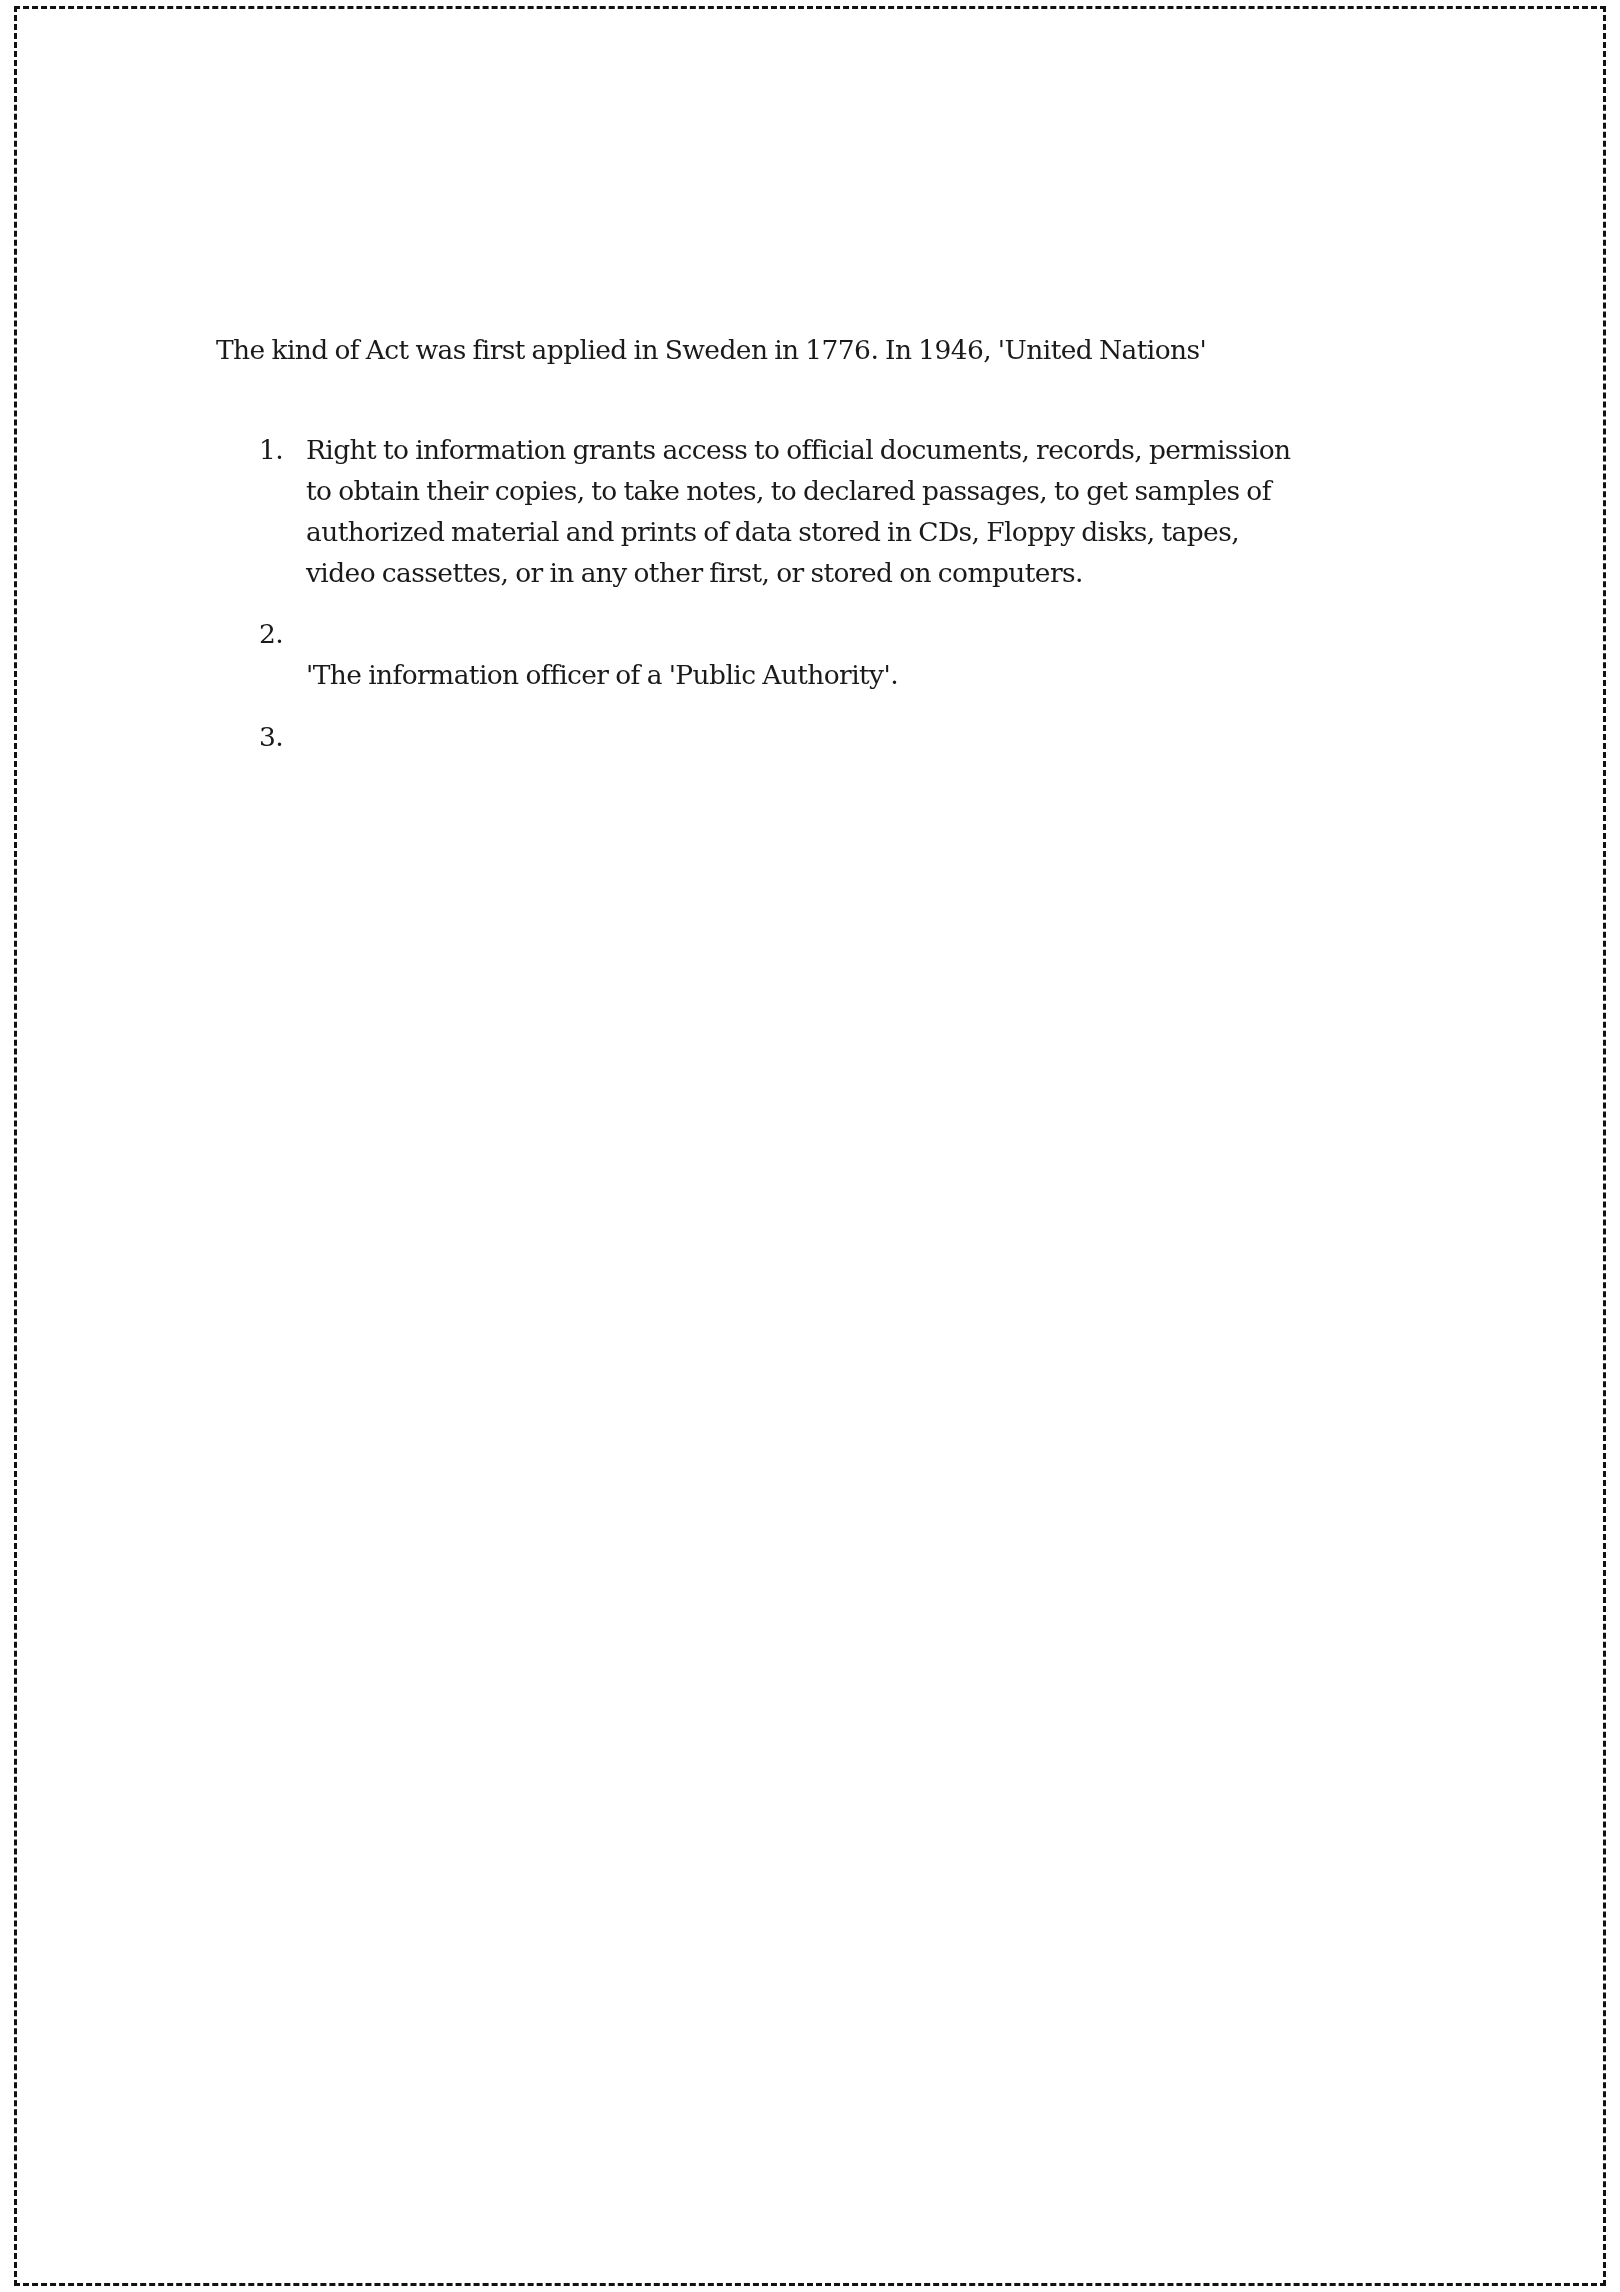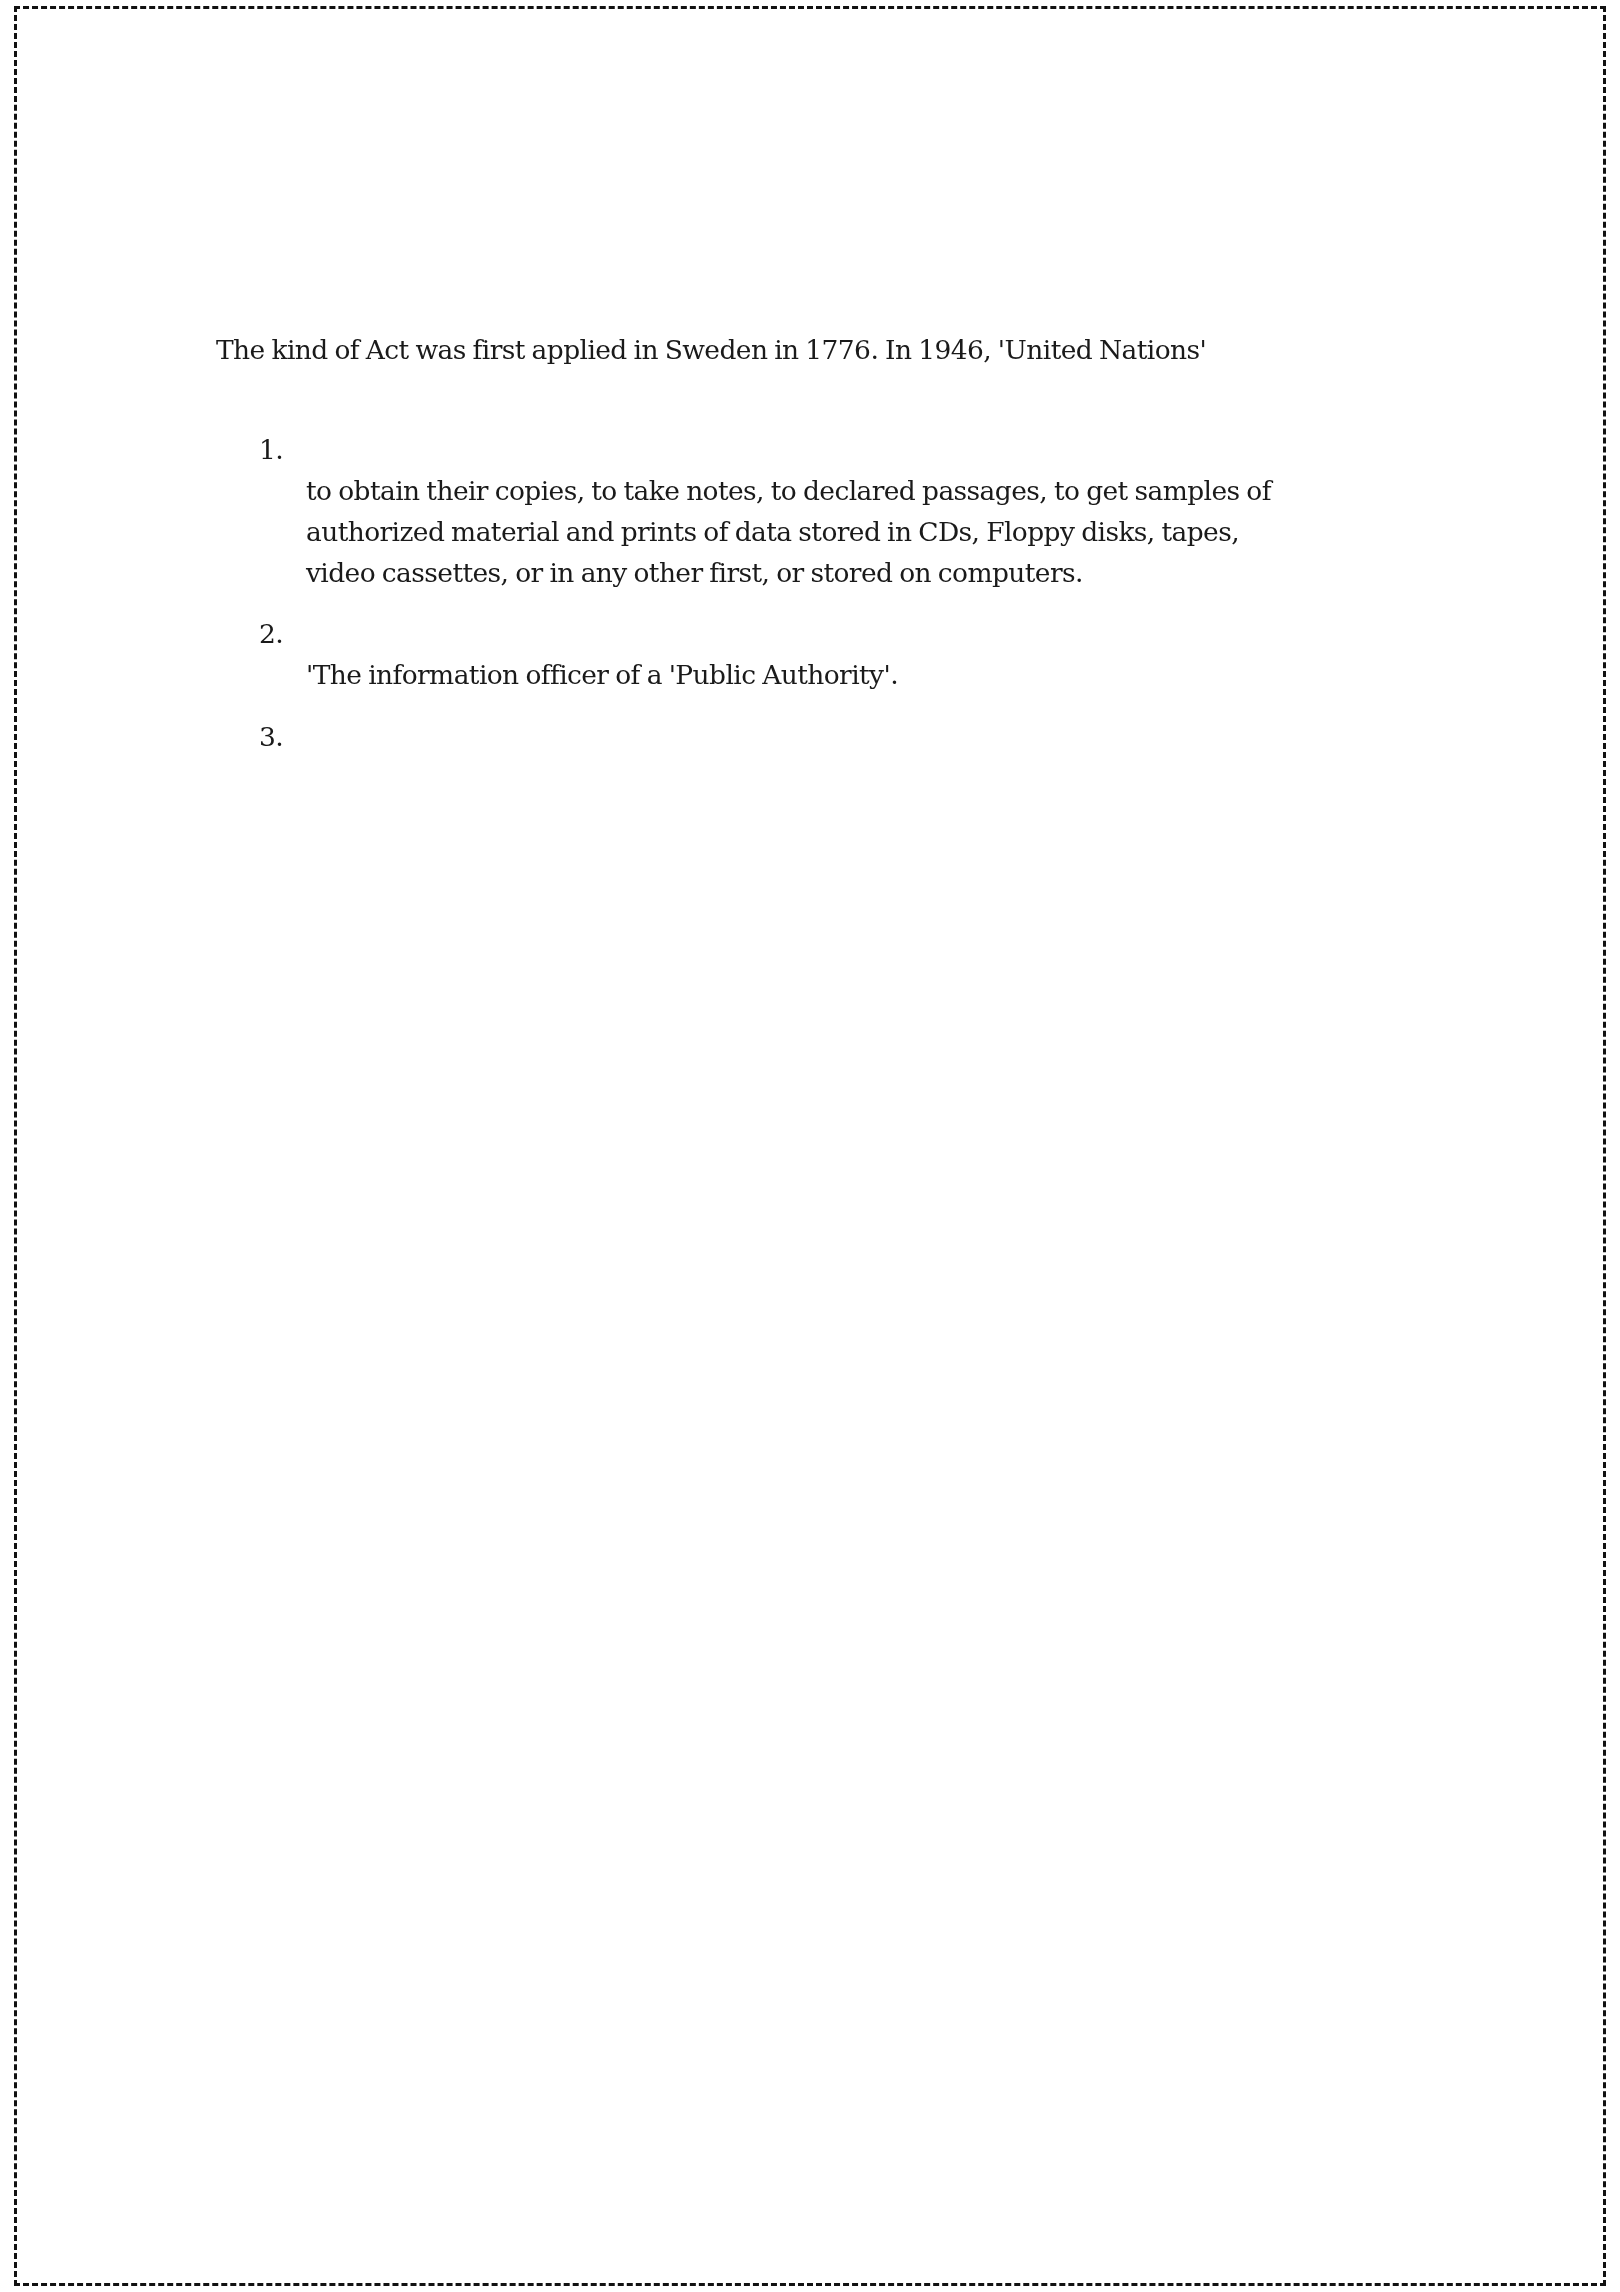--- a/index.html
+++ b/index.html
@@ -61,21 +61,21 @@
 
 <div class="content">
   <p class="intro">
     <span>The kind of Act was first applied in Sweden in 1776. In 1946, 'United Nations'</span><br>
     <br>
   </p>
 
   <ol class="list">
     <li class="list-item">
       <span class="list-marker">1.</span>
-      <br>
+      <span>Right to information grants access to official documents, records, permission</span><br>
       <span>to obtain their copies, to take notes, to declared passages, to get samples of</span><br>
       <span>authorized material and prints of data stored in CDs, Floppy disks, tapes,</span><br>
       <span>video cassettes, or in any other first, or stored on computers.</span>
     </li>
     <li class="list-item">
       <span class="list-marker">2.</span>
       <br>
       <span>'The information officer of a 'Public Authority'.</span>
     </li>
     <li class="list-item">

